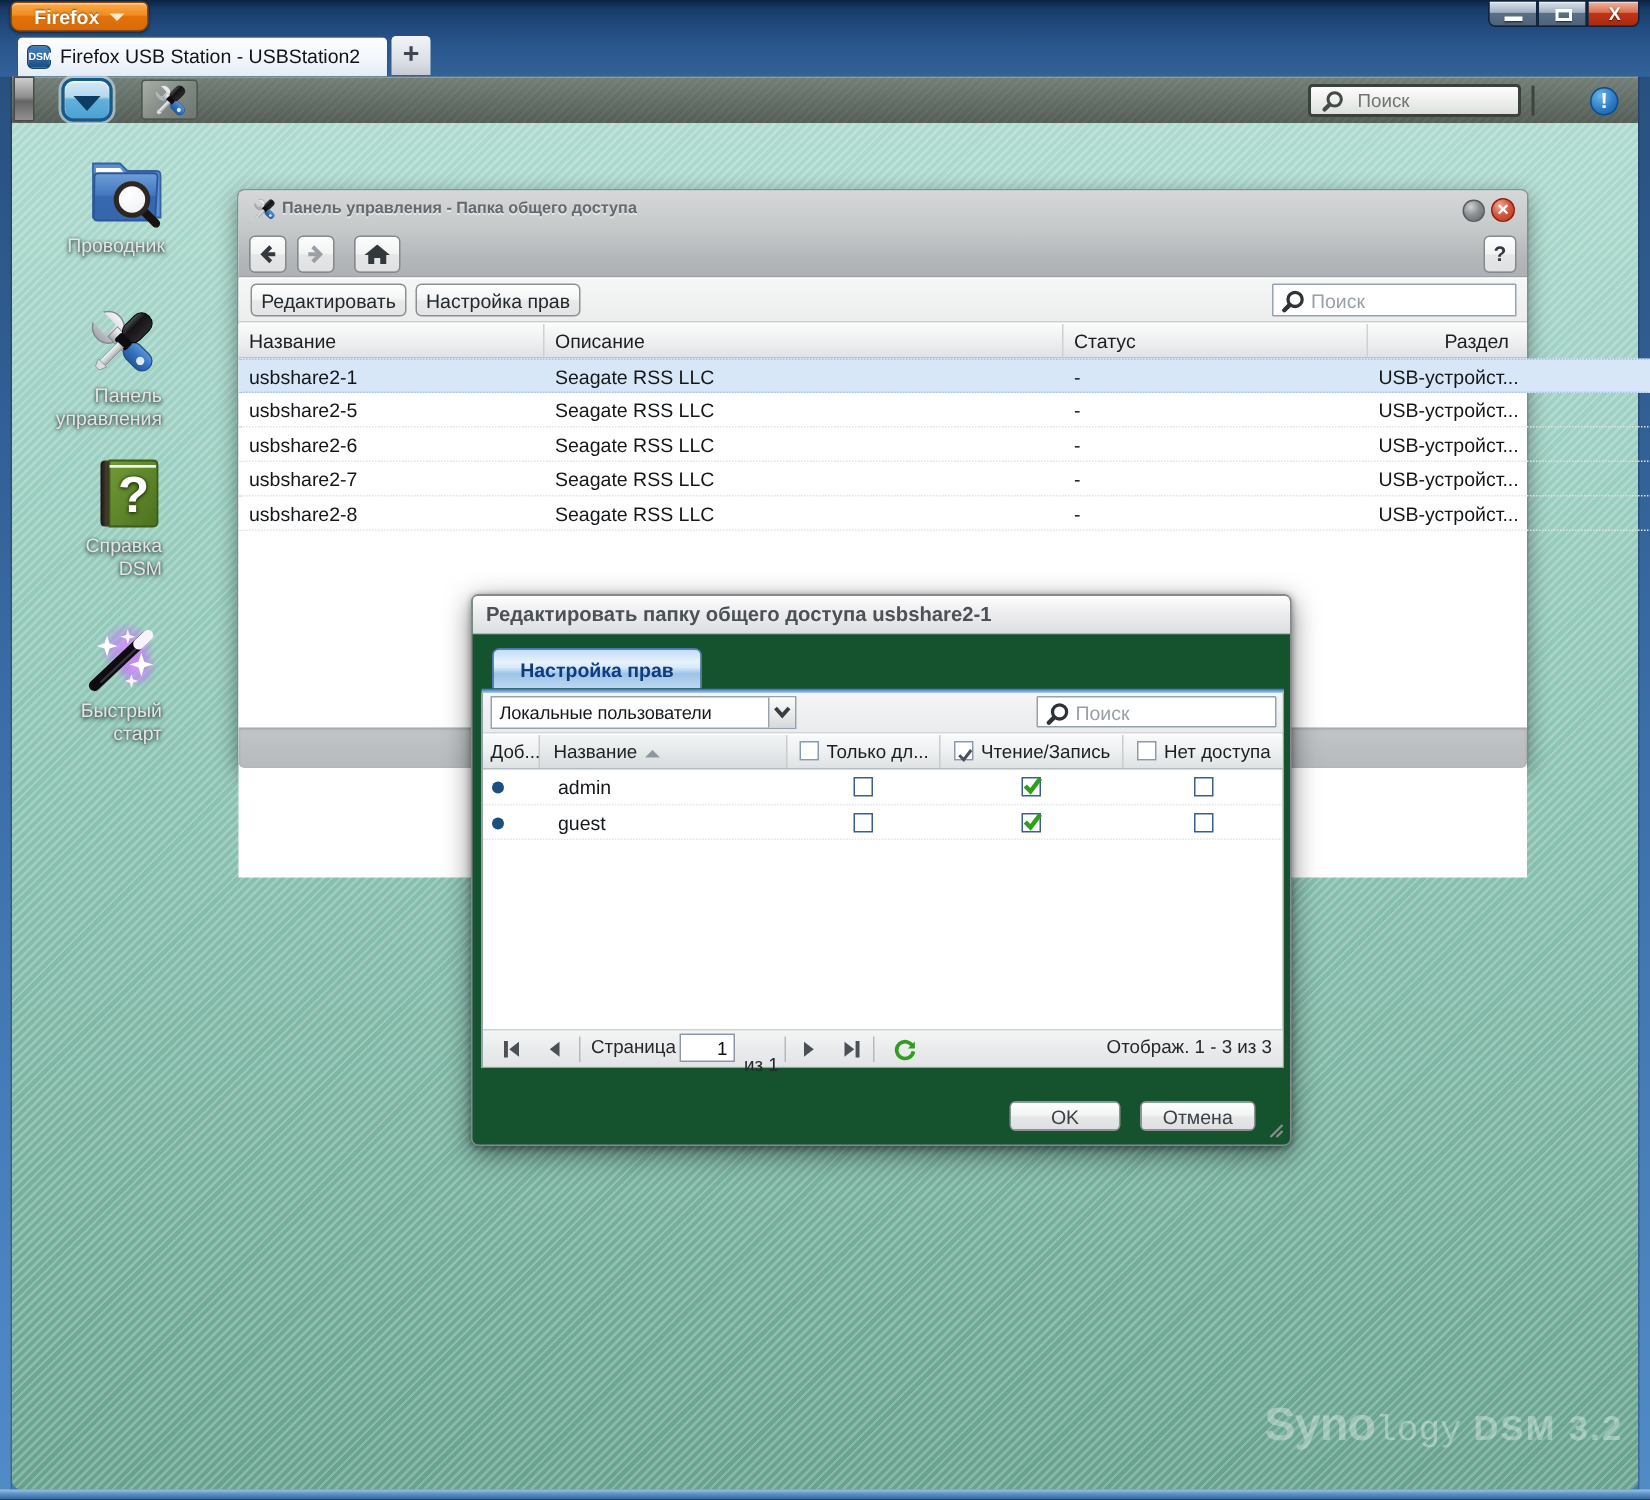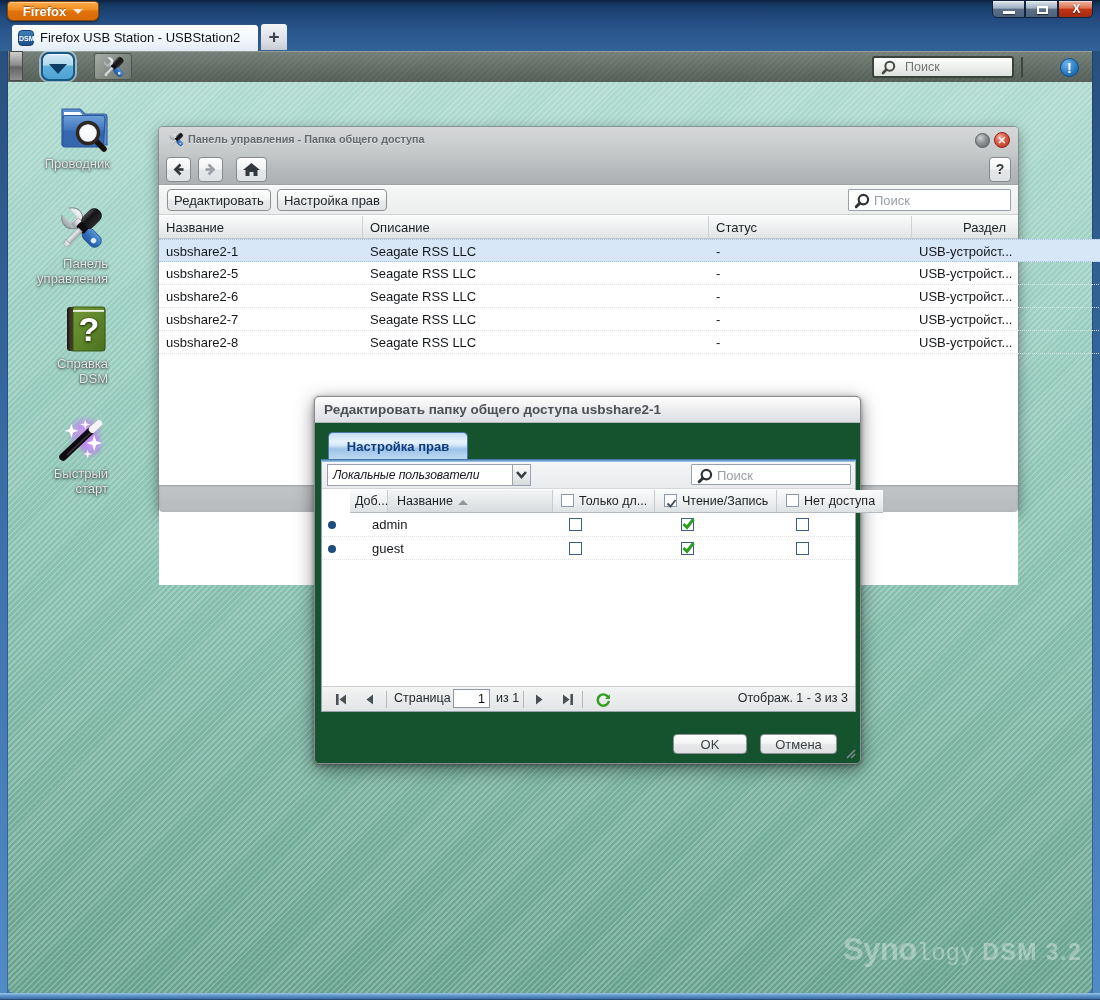--- a/index.html
+++ b/index.html
@@ -121,26 +121,26 @@
   background:linear-gradient(180deg,#c2dcf4 0%,#e7f2fc 32%,#d8e9f8 46%,#9dc3e8 62%,#bdd8f1 100%);
   border:1px solid #4a78ab;border-bottom:none;
   font-size:13px;font-weight:bold;color:#0e3c7c;text-align:center;line-height:27px;}
 .dlg-tabline{position:absolute;left:6px;top:62px;width:535px;height:3px;
   background:linear-gradient(180deg,#2e639c 0%,#6f9dcc 50%,#b0cfe9 100%);}
 .dlg-panel{position:absolute;left:6px;top:65px;width:535px;height:250px;background:#fff;
   border:1px solid #99a2ab;border-top:none;}
 .dlg-toolrow{position:absolute;left:0;top:0;width:533px;height:27px;
   background:linear-gradient(180deg,#f4f5f6 0%,#e9ebec 100%);border-bottom:1px solid #d4d7d9;}
 .dlg-sel{position:absolute;left:5px;top:2px;width:204px;height:22px;border:1px solid #98a1b0;background:#fff;
-  font-size:12.2px;color:#16191c;line-height:20px;padding-left:5px;letter-spacing:-0.1px;font-style:italic;}
+  font-size:12.2px;color:#16191c;line-height:20px;padding-left:5px;letter-spacing:-0.1px;}
 .dlg-selbtn{position:absolute;right:0;top:0;width:18px;height:20px;border-left:1px solid #9aa3ab;
   background:linear-gradient(180deg,#fbfbfb 0%,#e7e9ea 60%,#d7dadc 100%);}
 .dlg-thead{position:absolute;left:0;top:28px;width:533px;height:23px;
   background:linear-gradient(180deg,#f9fafa 0%,#eef0f1 50%,#dfe2e4 100%);
-  border-bottom:1px solid #b5bcc1;font-size:12.5px;color:#1c1f22;margin-left:28px;}
+  border-bottom:1px solid #b5bcc1;font-size:12.5px;color:#1c1f22;}
 .dlg-thead .c{position:absolute;top:0;height:22px;line-height:23px;border-right:1px solid #c6ccd0;}
 .dlg-row{position:absolute;left:0;width:533px;height:23.5px;font-size:13px;color:#14171a;
   border-bottom:1px dotted #e2e4e6;line-height:23px;}
 .dot{position:absolute;top:8px;width:8px;height:8px;border-radius:50%;background:#1b4f7e;}
 .cbx{position:absolute;width:13px;height:13px;background:#fff;border:1px solid #3b5f86;}
 .dlg-pager{position:absolute;left:0;top:224px;width:533px;height:25px;
   background:linear-gradient(180deg,#f3f4f4 0%,#e2e4e5 100%);border-top:1px solid #ccd0d2;
   font-size:12.5px;color:#24282c;}
 .psep{position:absolute;top:4px;width:1px;height:17px;background:#b6babd;}
 .dlg-btn{position:absolute;top:337px;height:20px;border-radius:4px;border:1px solid #8e9296;
@@ -439,21 +439,21 @@
    <svg style="position:absolute;left:13px;top:6px" width="12" height="13" viewBox="0 0 12 13">
           <rect x="1" y="1" width="2.6" height="11" fill="#4a5056"></rect>
           <path d="M11 1.5 v10 l-6.5 -5 z" fill="#4a5056"></path>
         </svg>
    <svg style="position:absolute;left:43px;top:6px" width="9" height="13" viewBox="0 0 9 13">
           <path d="M8 1.5 v10 l-6.5 -5 z" fill="#4a5056"></path>
         </svg>
    <div class="psep" style="left:64px;"></div>
    <span style="position:absolute;left:72px;top:4px;">Страница</span>
    <div style="position:absolute;left:131px;top:2px;width:37px;height:19px;border:1px solid #8e97a8;background:#fff;color:#111;text-align:right;line-height:18px;padding-right:4px;">1</div>
-   <span style="position:absolute;left:174px;top:4px;">из 1</span>
+   <span style="position:absolute;left:174px;top:16px;">из 1</span>
    <div class="psep" style="left:201px;"></div>
    <svg style="position:absolute;left:213px;top:6px" width="9" height="13" viewBox="0 0 9 13">
           <path d="M1 1.5 v10 l6.5 -5 z" fill="#4a5056"></path>
         </svg>
    <svg style="position:absolute;left:240px;top:6px" width="12" height="13" viewBox="0 0 12 13">
           <path d="M1 1.5 v10 l6.5 -5 z" fill="#4a5056"></path>
           <rect x="8.4" y="1" width="2.6" height="11" fill="#4a5056"></rect>
         </svg>
    <div class="psep" style="left:260px;"></div>
    <svg style="position:absolute;left:274px;top:5px" width="15" height="15" viewBox="0 0 16 16">

